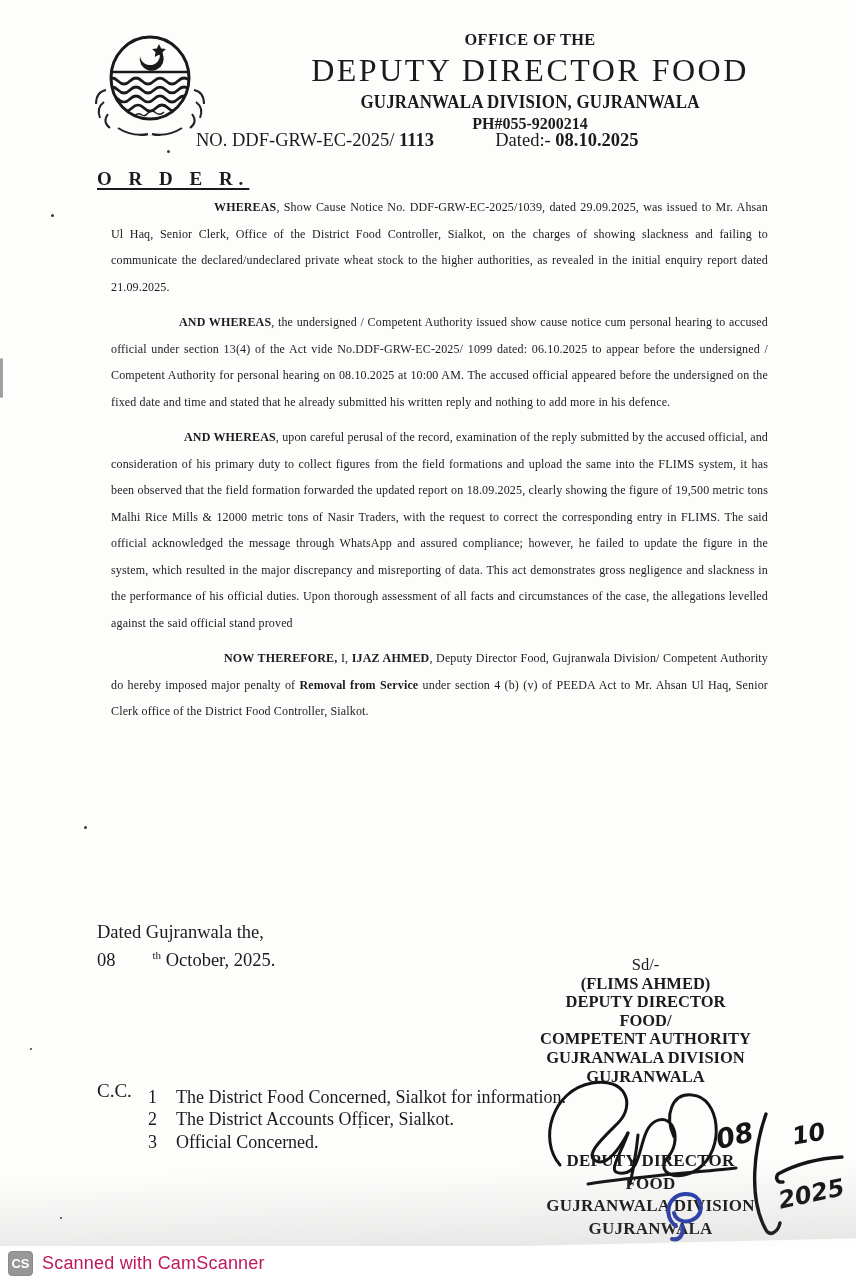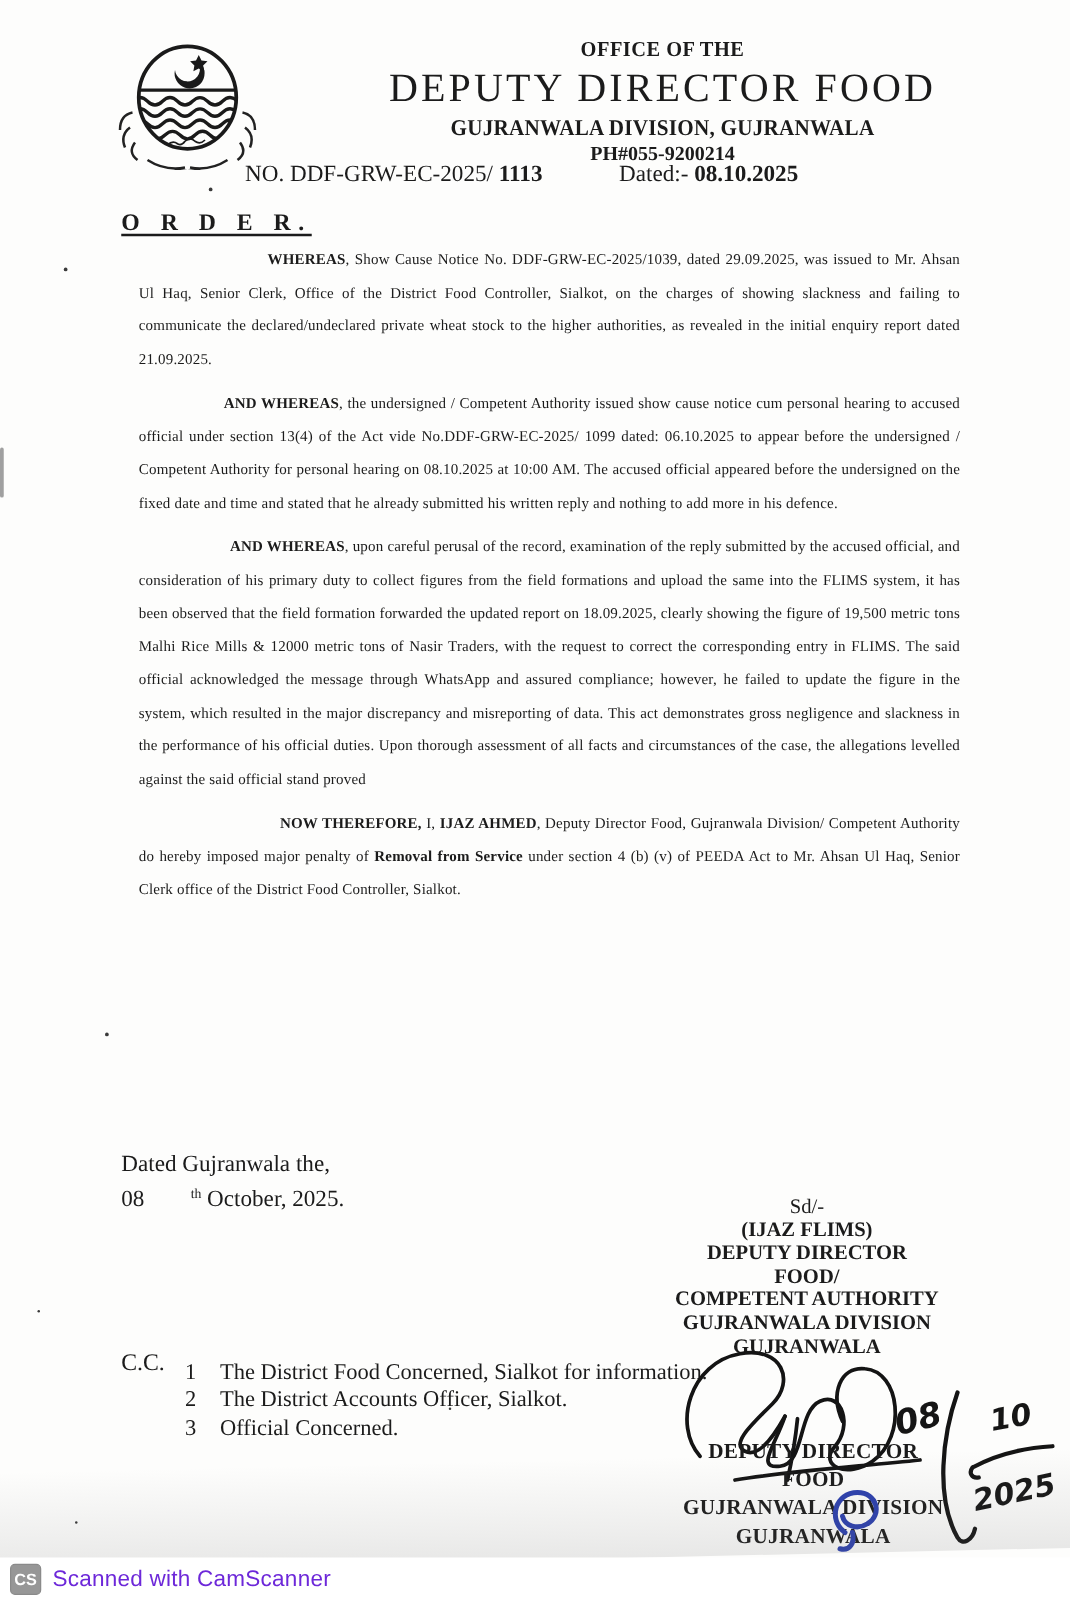--- a/index.html
+++ b/index.html
@@ -56,21 +56,21 @@
     background:linear-gradient(to bottom,rgba(110,110,110,0),rgba(110,110,110,.10) 70%,rgba(110,110,110,.15));
     transform:rotate(-1.3deg);}
   .speck{position:absolute;background:#3a3a3a;border-radius:50%;}
   .sliver{position:absolute;left:0;top:358px;width:3px;height:40px;background:#6f6f6f;opacity:.65;border-radius:2px;}
   
   .footer{position:absolute;left:0;top:1246px;width:856px;height:34px;background:#ffffff;
           display:flex;align-items:center;font-family:"Liberation Sans",sans-serif;}
   .cs-badge{width:23px;height:23px;margin-left:8px;background:#979797;border-radius:4px;
             color:#fff;font-weight:700;font-size:13px;display:flex;align-items:center;justify-content:center;
             border:1.5px solid #8a8a8a;}
-  .cs-text{color:#6d28d9;font-size:18px;margin-left:9px;letter-spacing:.2px;}
+  .cs-text{color:#be185d;font-size:18px;margin-left:9px;letter-spacing:.2px;}
 </style>
 </head>
 <body>
 
 <div class="page">
 
   <svg class="crest" viewBox="0 0 116 104">
     <defs>
         <clipPath id="ovalclip">
           <ellipse cx="58" cy="46" rx="39" ry="41"></ellipse>
@@ -123,21 +123,21 @@
       </div>
   </div>
 
   <div class="dateline">
     <div>Dated Gujranwala the,</div>
     <div><span>08</span><sup>th</sup><span> October, 2025.</span></div>
   </div>
 
   <div class="signoff">
     <div class="sd">Sd/-</div>
-    <div class="nm">(IJAZ FLIMS)</div>
+    <div class="nm">(FLIMS AHMED)</div>
     <div>
         <div class="ln">DEPUTY DIRECTOR FOOD/</div>
         <div class="ln">COMPETENT AUTHORITY</div>
         <div class="ln">GUJRANWALA DIVISION</div>
         <div class="ln">GUJRANWALA</div>
       </div>
   </div>
 
   <div class="cc-label">C.C.</div>
   <div class="cc-list">

